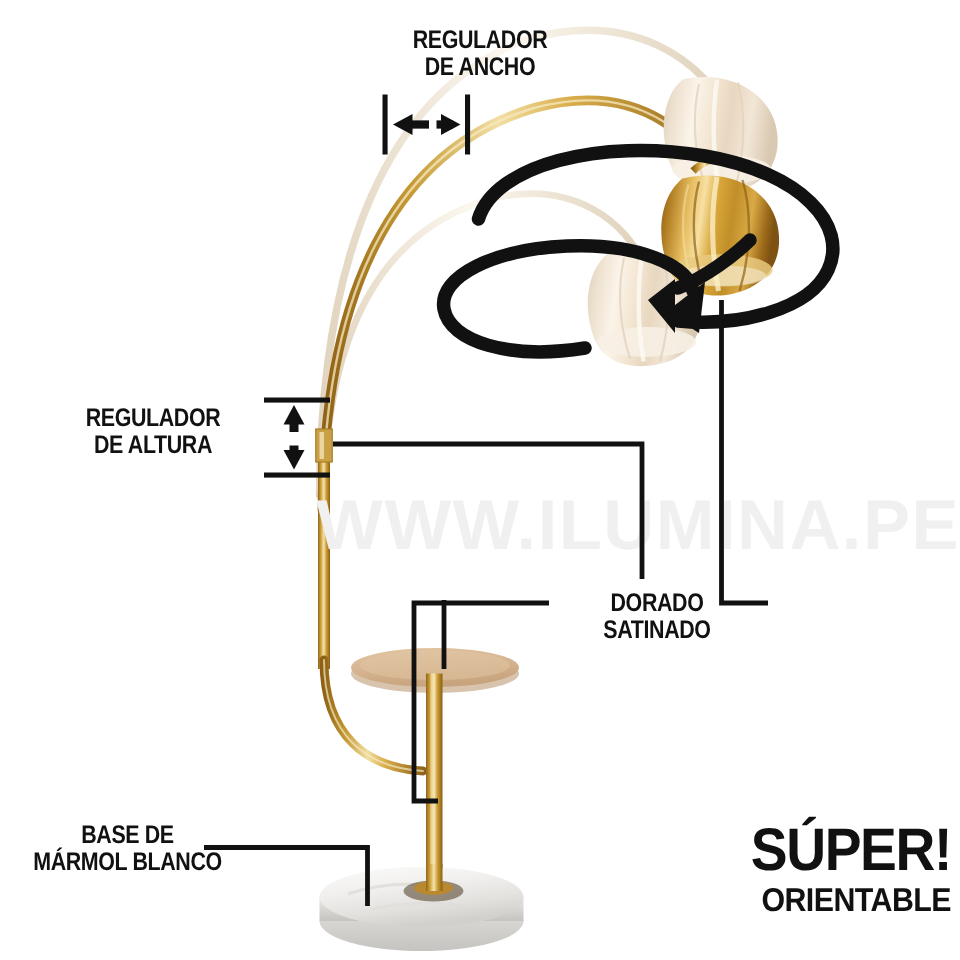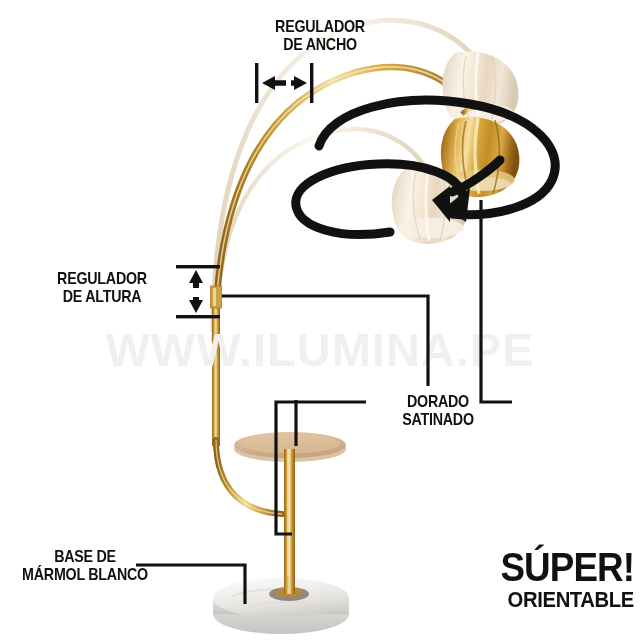--- a/index.html
+++ b/index.html
@@ -10,21 +10,21 @@
     overflow:hidden;
     position:relative;
   }
   #stage{position:absolute;left:0;top:0;width:640px;height:640px;}
   .layer{position:absolute;left:0;top:0;width:640px;height:640px;}
 
   
   .watermark{
     position:absolute;
     left:0;top:322px;width:640px;
-    text-align:center;
+    text-align:right;
     font-size:47px;
     font-weight:bold;
     letter-spacing:1px;
     color:#f0f0f0;
     font-family:"Liberation Sans", sans-serif;
     user-select:none;
     white-space:nowrap;
   }
 
   

